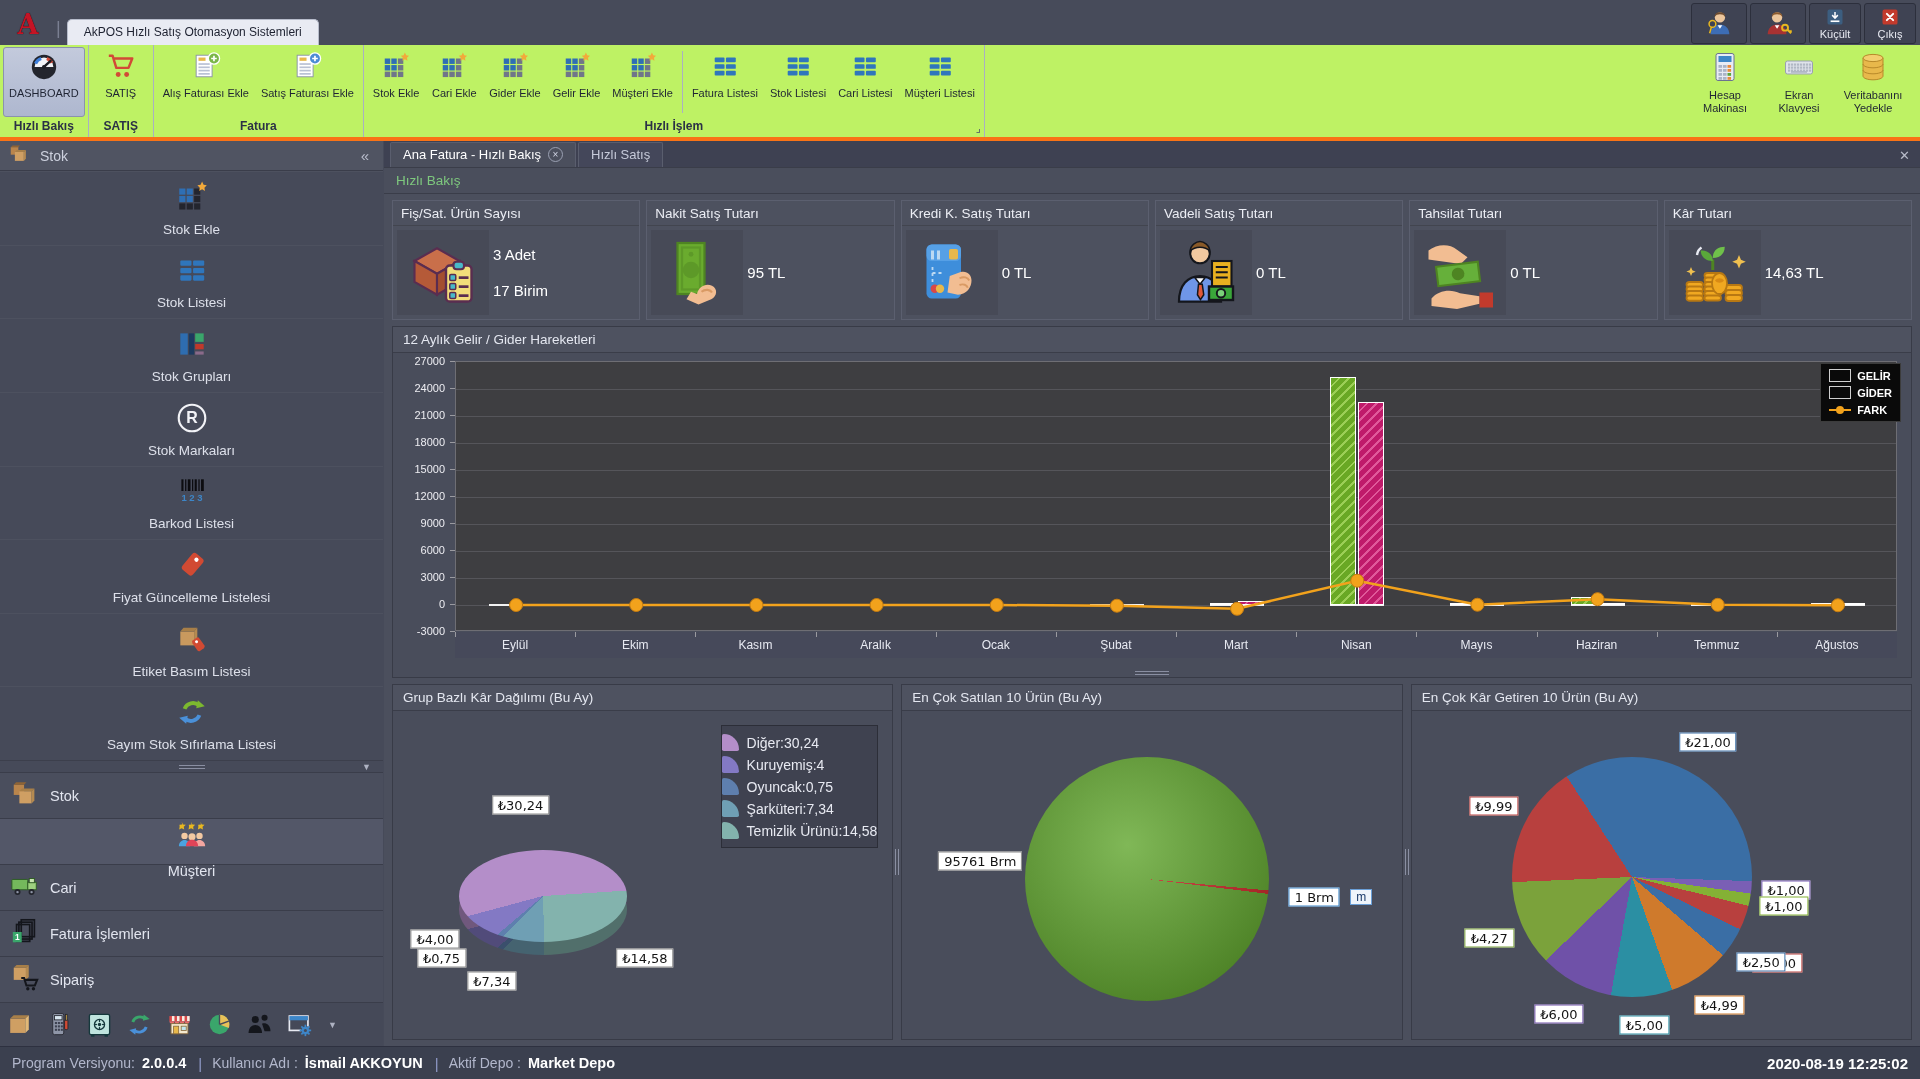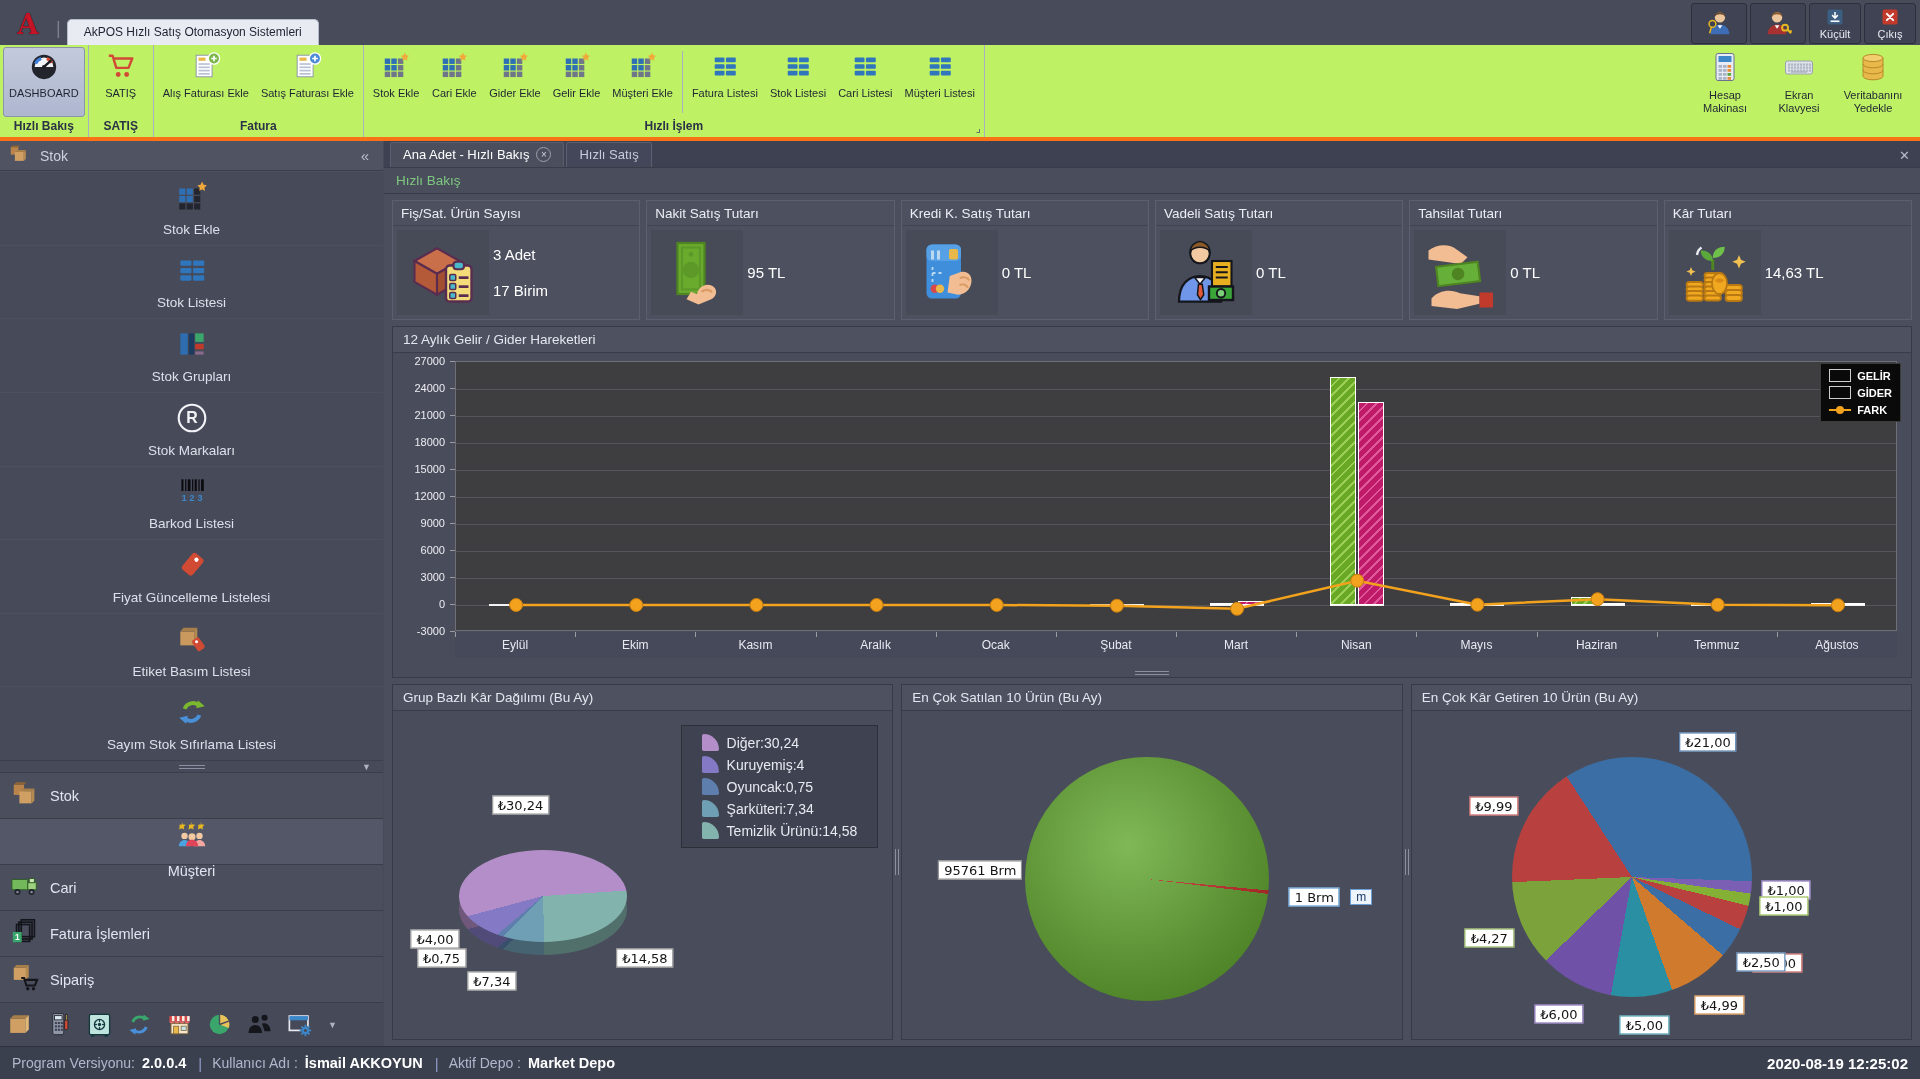--- a/index.html
+++ b/index.html
@@ -119,21 +119,21 @@
   
   .bottom-row { flex:1; display:flex; margin:6px 8px 6px 8px; gap:0; min-height:0; }
   .pie-panel { flex:1; background:#494d5b; border:1px solid #383b47; display:flex; flex-direction:column; min-width:0; }
   .vsplit { width:8px; display:flex; align-items:center; justify-content:center; }
   .vsplit .grip { height:26px; width:4px; border-left:1px solid #8a8fa2; border-right:1px solid #8a8fa2; }
   .pie-body { position:relative; flex:1; overflow:hidden; }
   .pie-disc { position:absolute; border-radius:50%; }
   .pie-label { position:absolute; transform:translate(-50%,-50%); background:#ffffff; color:#141414;
     font-size:13px; font-family:"DejaVu Sans", sans-serif; padding:1px 5px; border:1px solid #8a8a8a;
     white-space:nowrap; z-index:6; }
-  .pie-legend { position:absolute; background:#3f4250; border:1px solid #2c2e38; padding:8px 20px;
+  .pie-legend { position:absolute; background:#3f4250; border:1px solid #2c2e38; padding:8px 0;
     display:flex; flex-direction:column; gap:5px; z-index:5; }
   .pleg-row { display:flex; align-items:center; gap:8px; }
   .pleg-swatch { width:17px; height:17px; border-radius:2px 100% 2px 2px; }
   .pleg-text { color:#e8eaf2; font-size:14px; }
   .pie-tooltip { position:absolute; background:#eef4fb; border:1px solid #6a9fd8; color:#1a3a6a;
     font-size:12px; padding:0 5px; z-index:7; }
 
   
   .statusbar { height:33px; flex:0 0 33px; background:#3b404f; border-top:1px solid #2e3140;
     display:flex; align-items:center; padding:0 12px; }
@@ -721,21 +721,21 @@
               <circle cx="23" cy="23" r="1.8" fill="#464a59"></circle>
             </svg>
           </span>
           <span class="fdrop">▼</span>
         </div>
     </div>
 
     <div class="main">
       <div class="tabrow" id="tabrow">
           <div class="tab active">
-            <span class="tab-label">Ana Adet - Hızlı Bakış</span>
+            <span class="tab-label">Ana Fatura - Hızlı Bakış</span>
             <span class="tab-close">×</span>
           </div>
           <div class="tab">
             <span class="tab-label">Hızlı Satış</span>
           </div>
           <div class="tabrow-close">✕</div>
         </div>
       <div class="section-title">Hızlı Bakış</div>
       <div class="kpi-row" id="kpi-row">
           <div class="kpi">
@@ -1034,21 +1034,21 @@
               </div>
             </div>
         </div>
         <div class="vsplit">
             <span class="grip"></span>
           </div>
         <div class="pie-panel">
           <div class="panel-title">En Çok Satılan 10 Ürün (Bu Ay)</div>
           <div class="pie-body" id="pie2-body">
               <div class="pie-disc" style="left: 123px; top: 46px; width: 244px; height: 244px; background: radial-gradient(circle at 42% 36%, rgba(255, 255, 255, 0.18), rgba(0, 0, 0, 0.22) 78%), conic-gradient(from 97deg, rgb(100, 168, 50) 0deg, rgb(100, 168, 50) 358.407deg, rgb(204, 43, 43) 358.407deg, rgb(204, 43, 43) 360deg);"></div>
-              <div class="pie-label" style="left: 77.9838px; top: 149.846px; border-color: rgb(138, 138, 138); margin-top: 9px;">95761 Brm</div>
+              <div class="pie-label" style="left: 77.9838px; top: 149.846px; border-color: rgb(138, 138, 138);">95761 Brm</div>
               <div class="pie-label" style="left: 412.016px; top: 186.154px; border-color: rgb(61, 134, 200);">1 Brm</div>
               <div class="pie-tooltip" style="left: 448.016px; top: 178.154px;">m</div>
             </div>
         </div>
         <div class="vsplit">
             <span class="grip"></span>
           </div>
         <div class="pie-panel">
           <div class="panel-title">En Çok Kâr Getiren 10 Ürün (Bu Ay)</div>
           <div class="pie-body" id="pie3-body">

